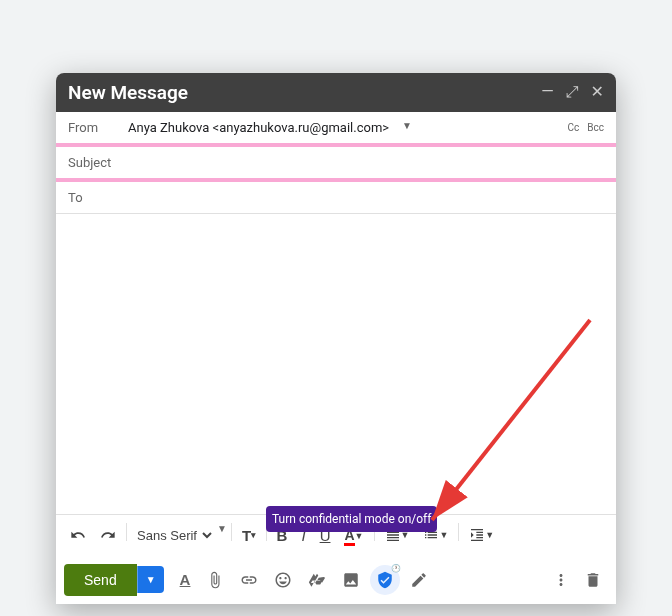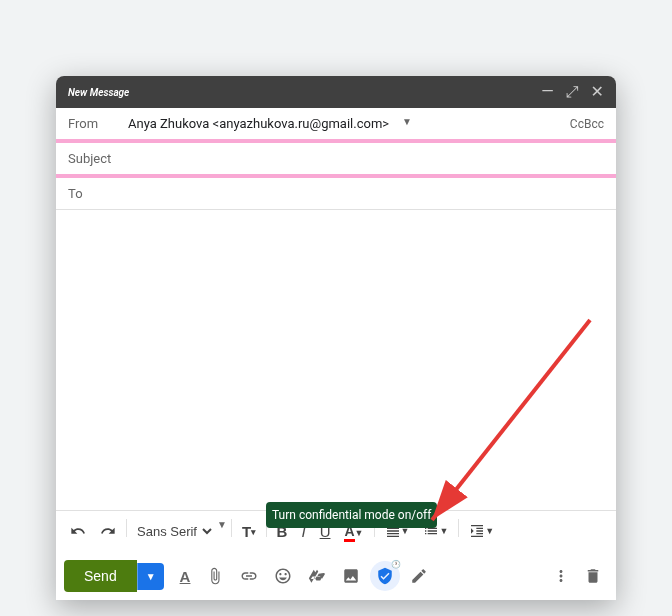--- a/index.html
+++ b/index.html
@@ -25,23 +25,22 @@
     .title-bar {
       background: #404040;
       color: #fff;
       padding: 8px 12px;
       border-radius: 8px 8px 0 0;
       display: flex;
       align-items: center;
       justify-content: space-between;
     }
     .title-bar-title {
-      font-size: 10px;
+      font-size: 19px;
       font-weight: 600;
-      font-style: italic;
     }
     .title-bar-controls {
       display: flex;
       gap: 12px;
       align-items: center;
     }
     .title-bar-controls span {
       color: #ccc;
       font-size: 16px;
       cursor: pointer;
@@ -77,22 +76,23 @@
       display: flex;
       align-items: flex-start;
       gap: 13px;
     }
     .from-value .dropdown-arrow {
       color: #666;
       font-size: 10px;
     }
     .cc-bcc {
       color: #666;
-      font-size: 12px;
+      font-size: 10px;
       margin-left: auto;
+      gap: 8px;
       display: flex;
     }
     .cc-bcc span {
       cursor: pointer;
     }
     .compose-body {
       flex: 1;
       min-height: 300px;
       padding: 12px;
       font-size: 13px;
@@ -201,21 +201,21 @@
     }
     
     .tooltip-container {
       position: absolute;
       bottom: 72px;
       left: 50%;
       transform: translateX(-70px);
       z-index: 100;
     }
     .tooltip {
-      background: #14532d;
+      background: #4c1d95;
       color: #fff;
       padding: 6px 6px;
       border-radius: 4px;
       font-size: 12px;
       white-space: nowrap;
     }
   </style>
 </head>
 <body>
 

